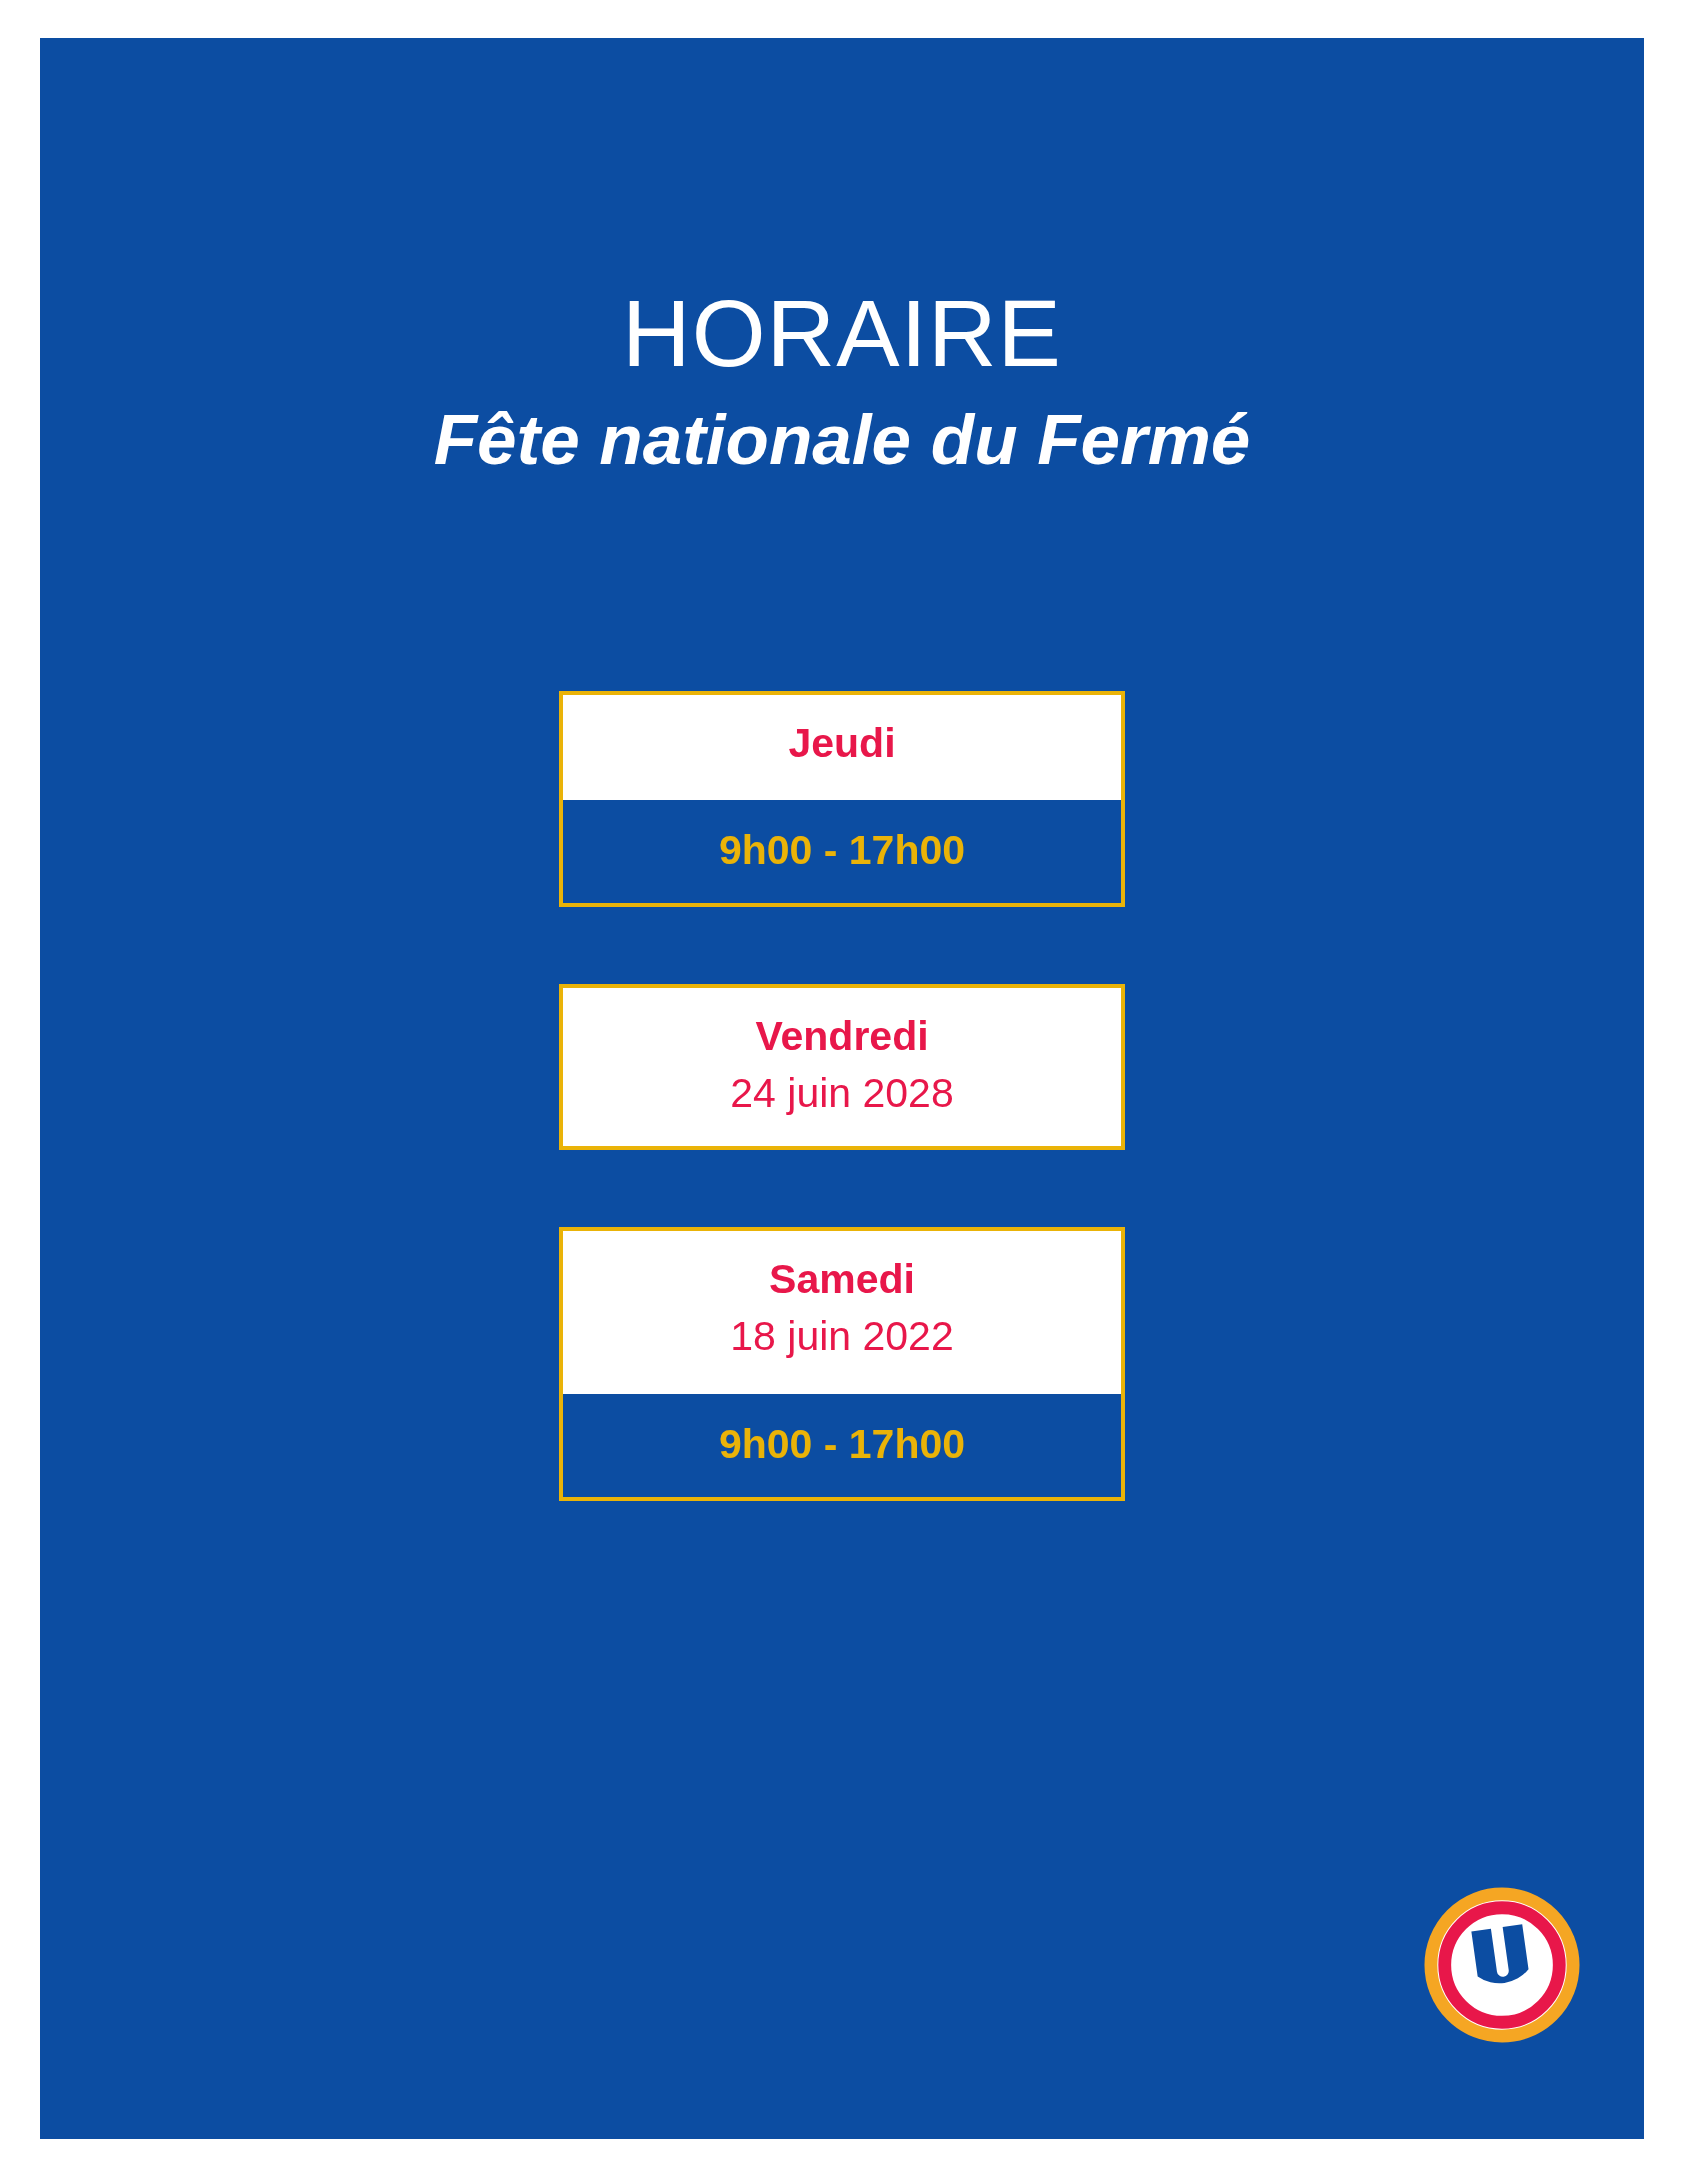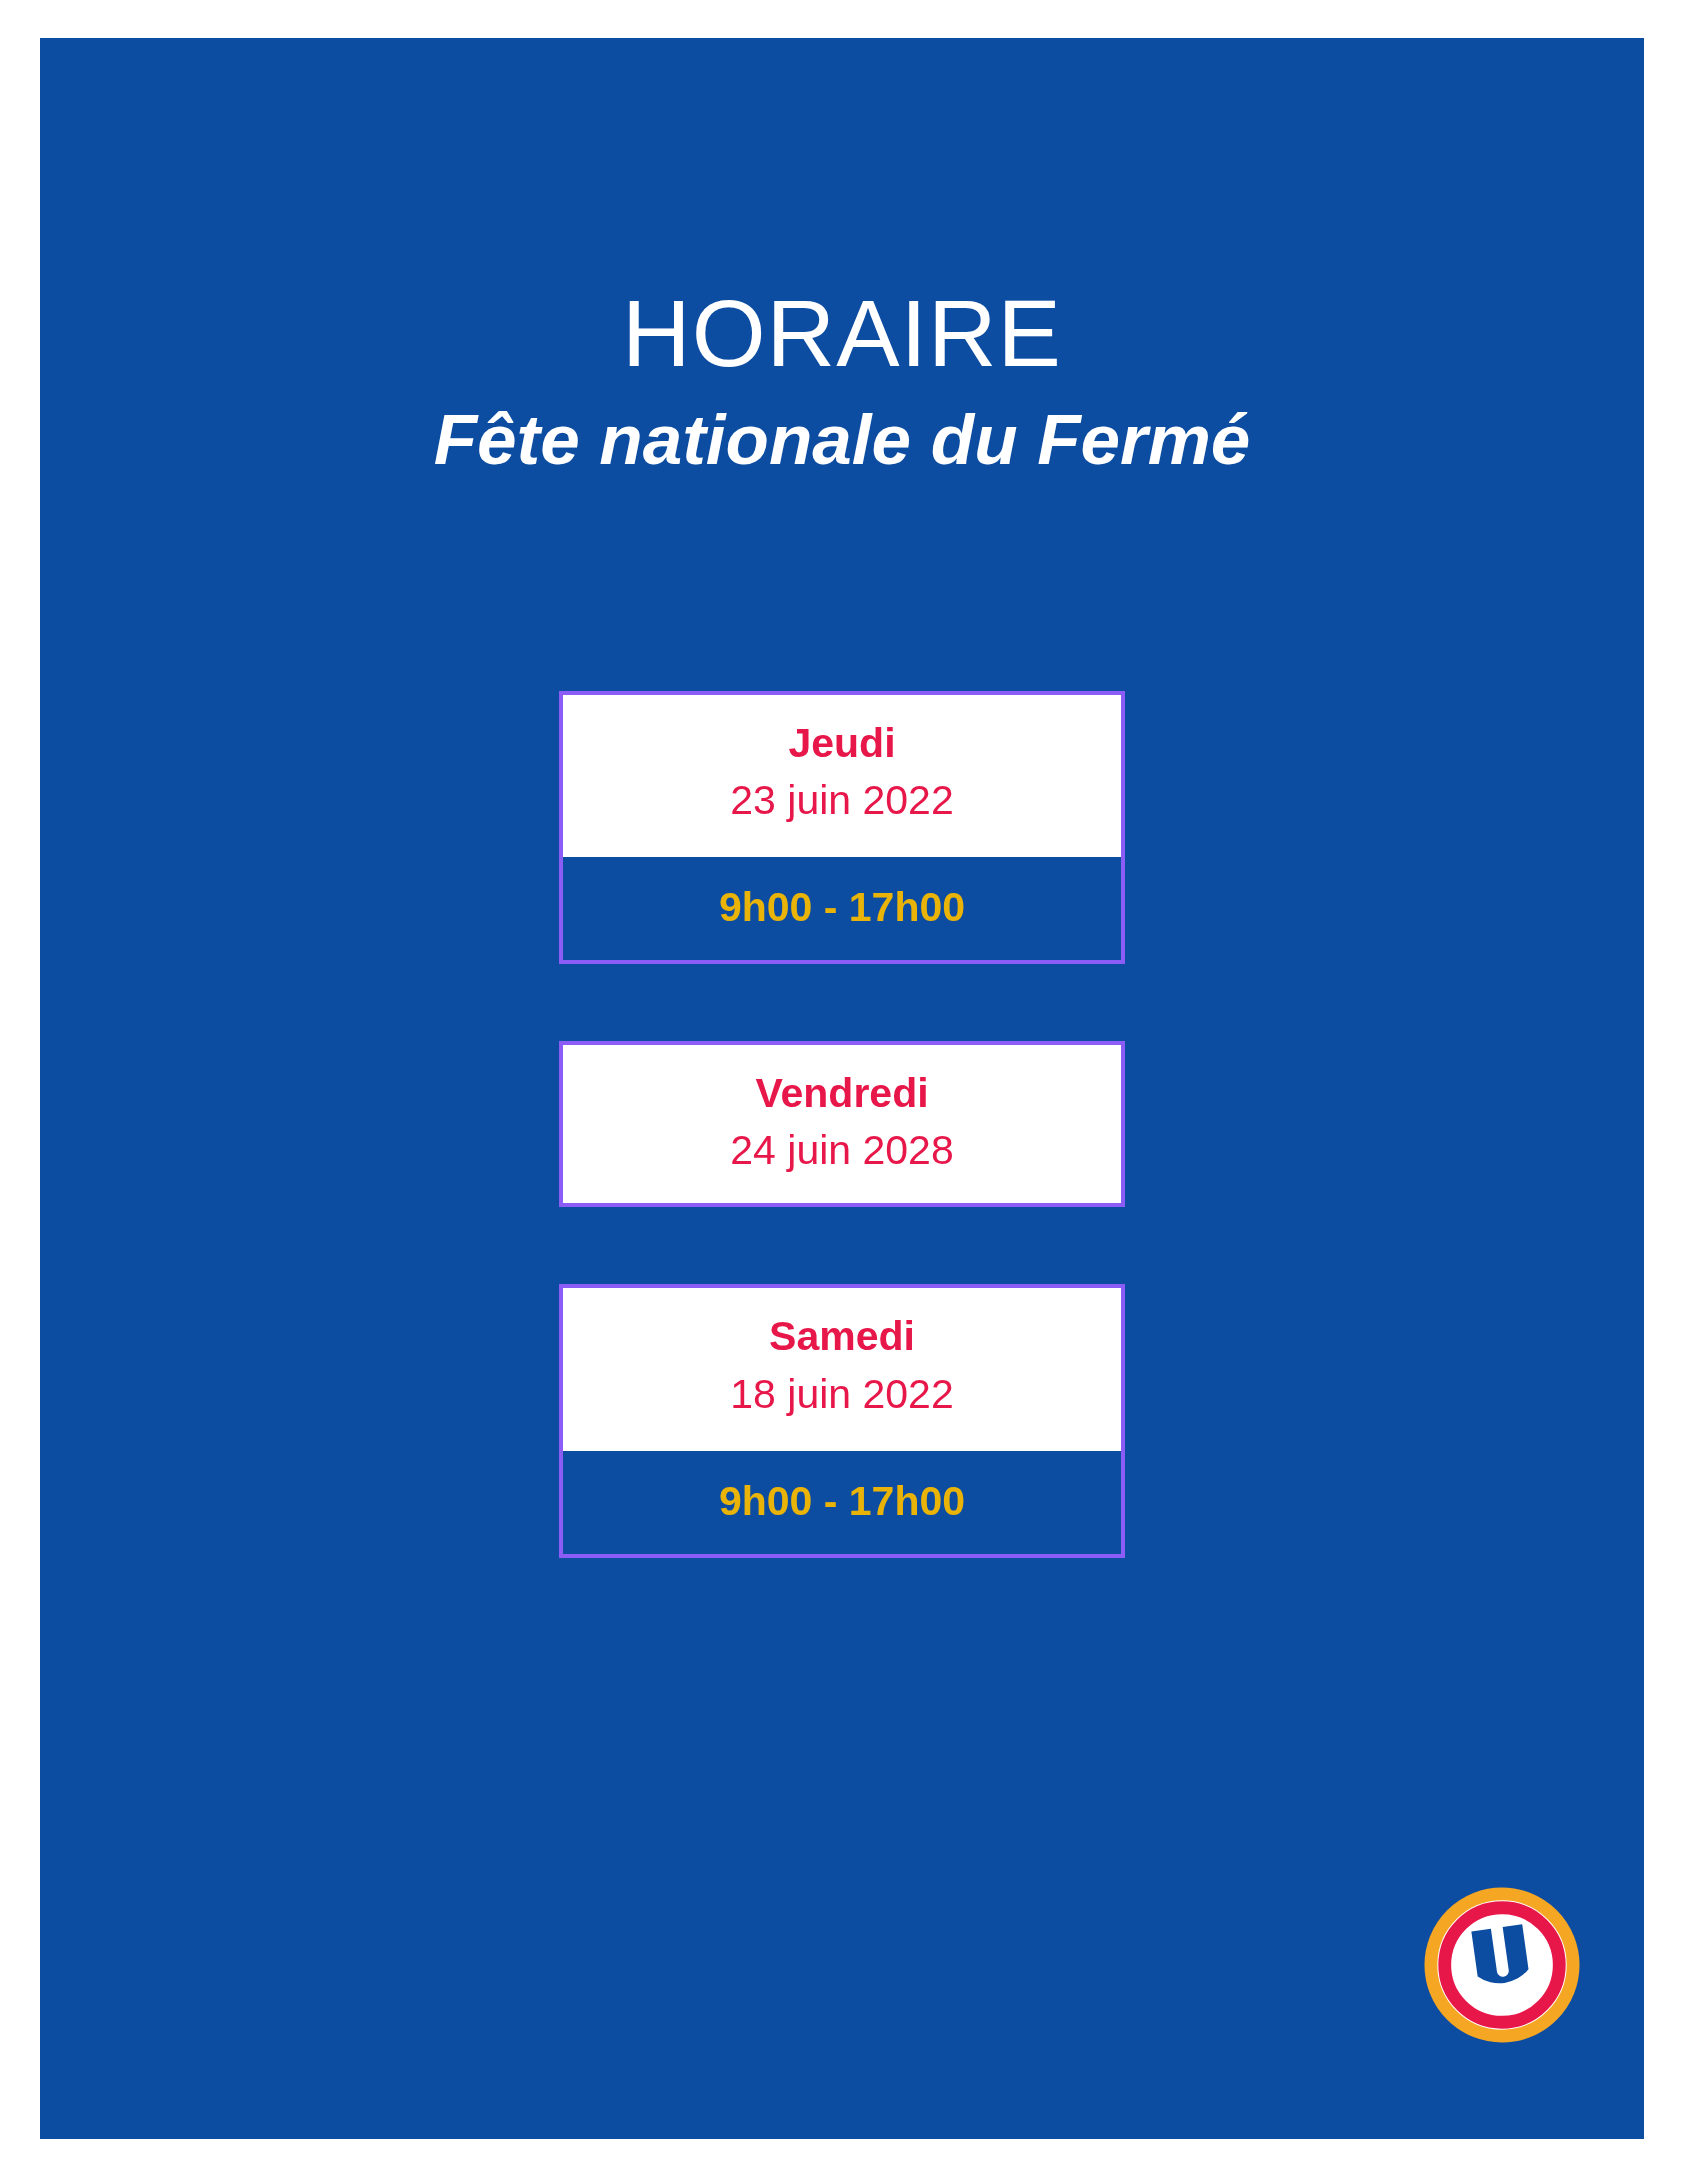--- a/index.html
+++ b/index.html
@@ -53,21 +53,21 @@
   .cards {
     position: absolute;
     top: 653px;
     left: 0;
     width: 100%;
   }
 
   .card {
     width: 566px;
     margin: 0 auto 77px auto;
-    border: 4px solid #8b5cf6;
+    border: 4px solid #eab308;
     box-sizing: border-box;
   }
 
   .card-top {
     background: #ffffff;
     padding: 26px 10px 30px 10px;
     text-align: center;
   }
 
   .card-day {
@@ -115,21 +115,20 @@
   <div class="title-block">
     <div class="title-main">HORAIRE</div>
     <div class="title-sub">Fête nationale du Fermé</div>
   </div>
 
   <div class="cards">
 
     <div class="card">
       <div class="card-top">
         <div class="card-day">Jeudi</div>
-        <div class="card-date">23 juin 2022</div>
       </div>
       <div class="card-bottom">
         <div class="card-hours">9h00 - 17h00</div>
       </div>
     </div>
 
     <div class="card">
       <div class="card-top">
         <div class="card-day">Vendredi</div>
         <div class="card-date">24 juin 2028</div>

